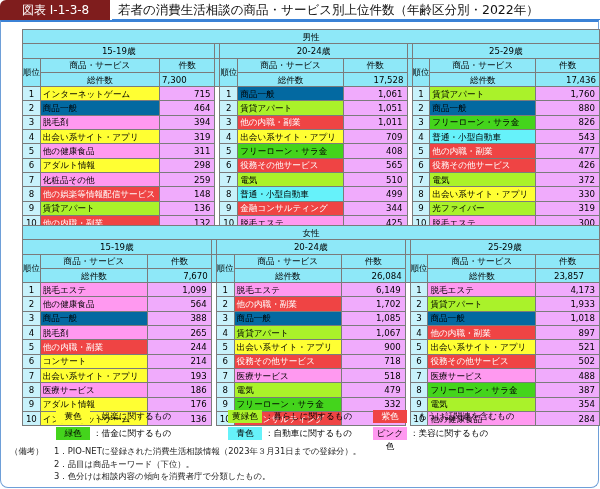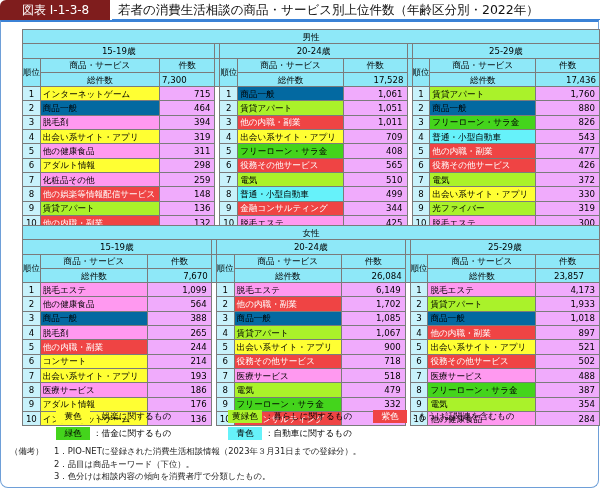--- a/index.html
+++ b/index.html
@@ -415,20 +415,24 @@
   </div>
   <div class="lg-row">
     <div class="lg-item">
       <span class="lg-swatch c-green">緑色</span>
       <span>：借金に関するもの</span>
     </div>
     <div class="lg-item">
       <span class="lg-swatch c-blue">青色</span>
       <span>：自動車に関するもの</span>
     </div>
+    <div class="lg-item">
+      <span class="lg-swatch c-pink">ピンク色</span>
+      <span>：美容に関するもの</span>
+    </div>
   </div>
 </div>
 
 <div class="notes">
   <div class="note-row">
     <span class="note-head">（備考）</span>
     <span>1．PIO-NETに登録された消費生活相談情報（2023年３月31日までの登録分）。</span>
   </div>
   <div class="note-row">
     <span class="note-head"></span>

